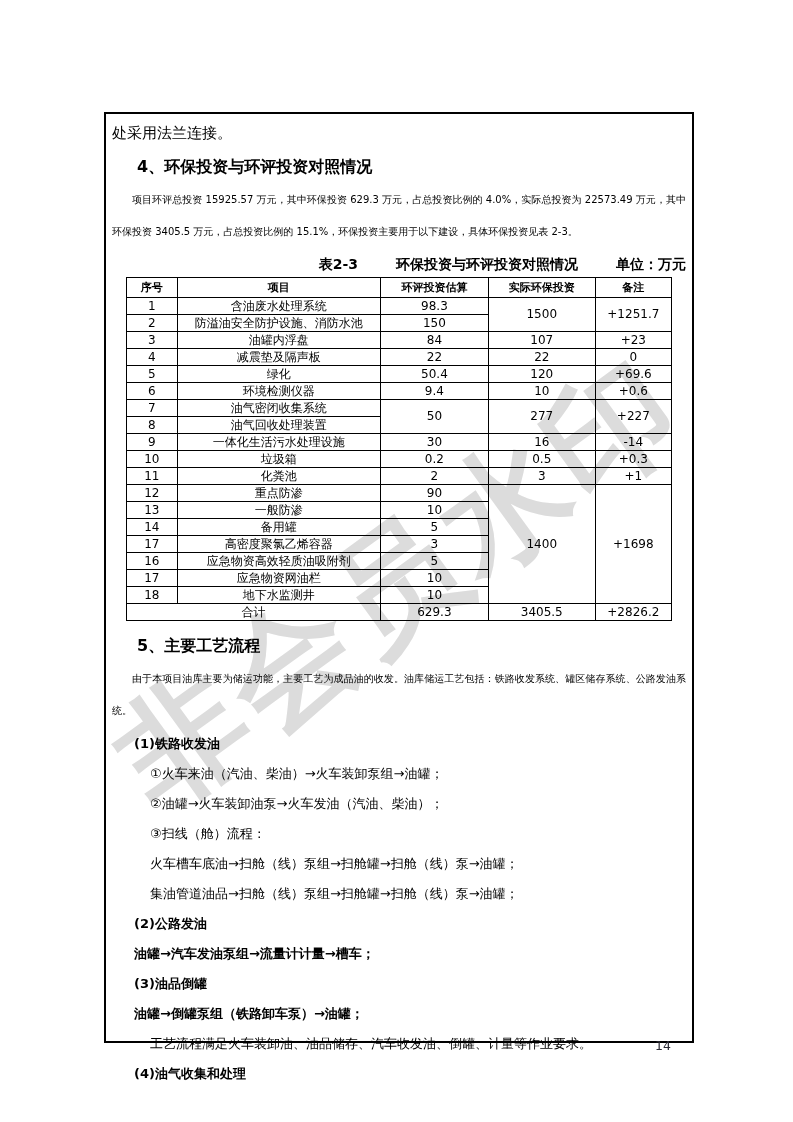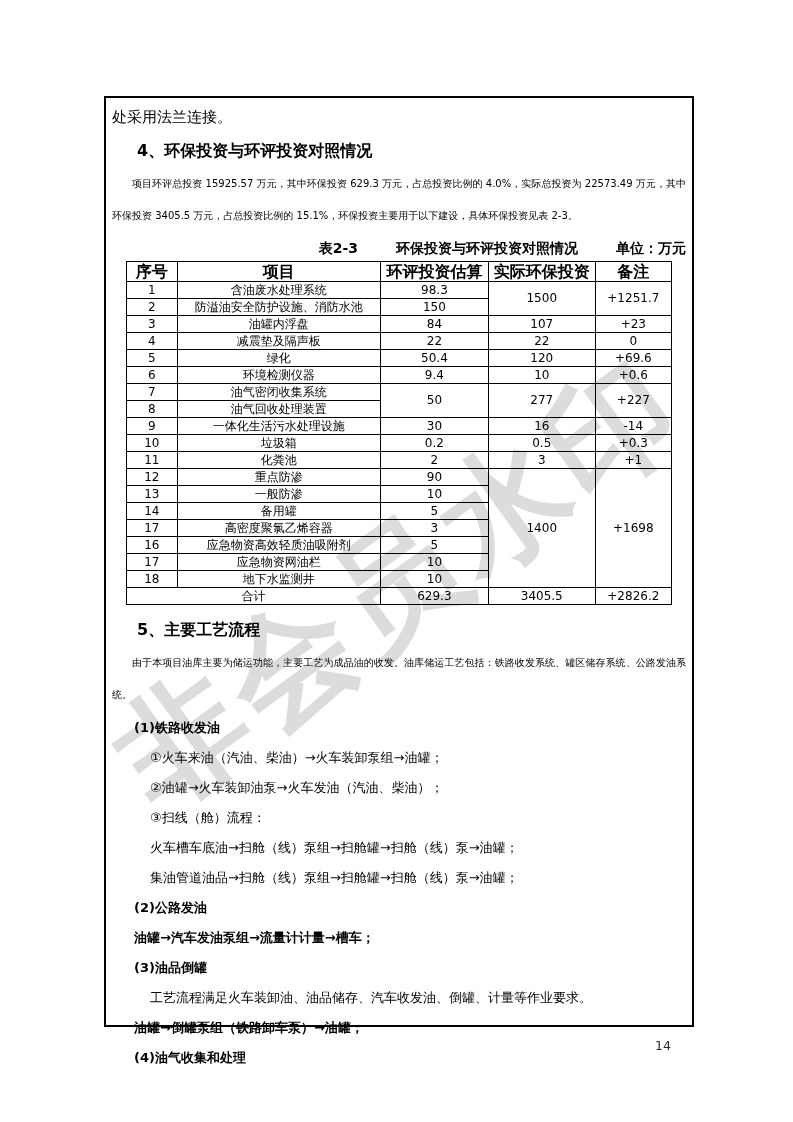--- a/index.html
+++ b/index.html
@@ -21,21 +21,21 @@
     letter-spacing:6px;
     color:#dcdcdc;
     transform:rotate(-36deg);
     transform-origin:center;
     white-space:nowrap;
     z-index:0;
     user-select:none;
   }
   .doc-border{
     position:absolute;
-    left:104px;top:96px;
+    left:104px;top:112px;
     width:574px;height:919px;
     border:2px solid #000;
     z-index:1;
     padding:4px 6px;
     box-sizing:content-box;
     background:transparent;
   }
   .line-plain{
     font-size:15px;line-height:26px;margin:2px 0 0 0;
   }
@@ -65,21 +65,21 @@
     border:1px solid #000;
     font-size:12px;
     line-height:13px;
     height:16px;
     text-align:center;
     vertical-align:middle;
     padding:0 1px;
     overflow:hidden;
     white-space:nowrap;
   }
-  table.inv th{font-weight:bold;height:19px;font-size:16px;}
+  table.inv th{font-weight:bold;height:19px;font-size:11px;}
   col.c-no{width:9.3%;}
   col.c-item{width:37.3%;}
   col.c-est{width:19.8%;}
   col.c-act{width:19.6%;}
   col.c-note{width:14%;}
   .h-sub{
     font-size:13px;font-weight:bold;line-height:30px;
     margin:0 0 0 22px;
   }
   .flow-line{
@@ -259,22 +259,22 @@
     <div class="flow-line">①火车来油（汽油、柴油）→火车装卸泵组→油罐；</div>
     <div class="flow-line">②油罐→火车装卸油泵→火车发油（汽油、柴油）；</div>
     <div class="flow-line">③扫线（舱）流程：</div>
     <div class="flow-line">火车槽车底油→扫舱（线）泵组→扫舱罐→扫舱（线）泵→油罐；</div>
     <div class="flow-line">集油管道油品→扫舱（线）泵组→扫舱罐→扫舱（线）泵→油罐；</div>
 
     <div class="h-sub">(2)公路发油</div>
     <div class="flow-line l2">油罐→汽车发油泵组→流量计计量→槽车；</div>
 
     <div class="h-sub">(3)油品倒罐</div>
+    <div class="flow-line l2">油罐→倒罐泵组（铁路卸车泵）→油罐；</div>
     <div class="flow-line">工艺流程满足火车装卸油、油品储存、汽车收发油、倒罐、计量等作业要求。</div>
-    <div class="flow-line l2">油罐→倒罐泵组（铁路卸车泵）→油罐；</div>
 
     <div class="h-sub">(4)油气收集和处理</div>
 
   </div>
 
   <div class="footer-pagenum">14</div>
 
 </div>
 
 </body></html>

